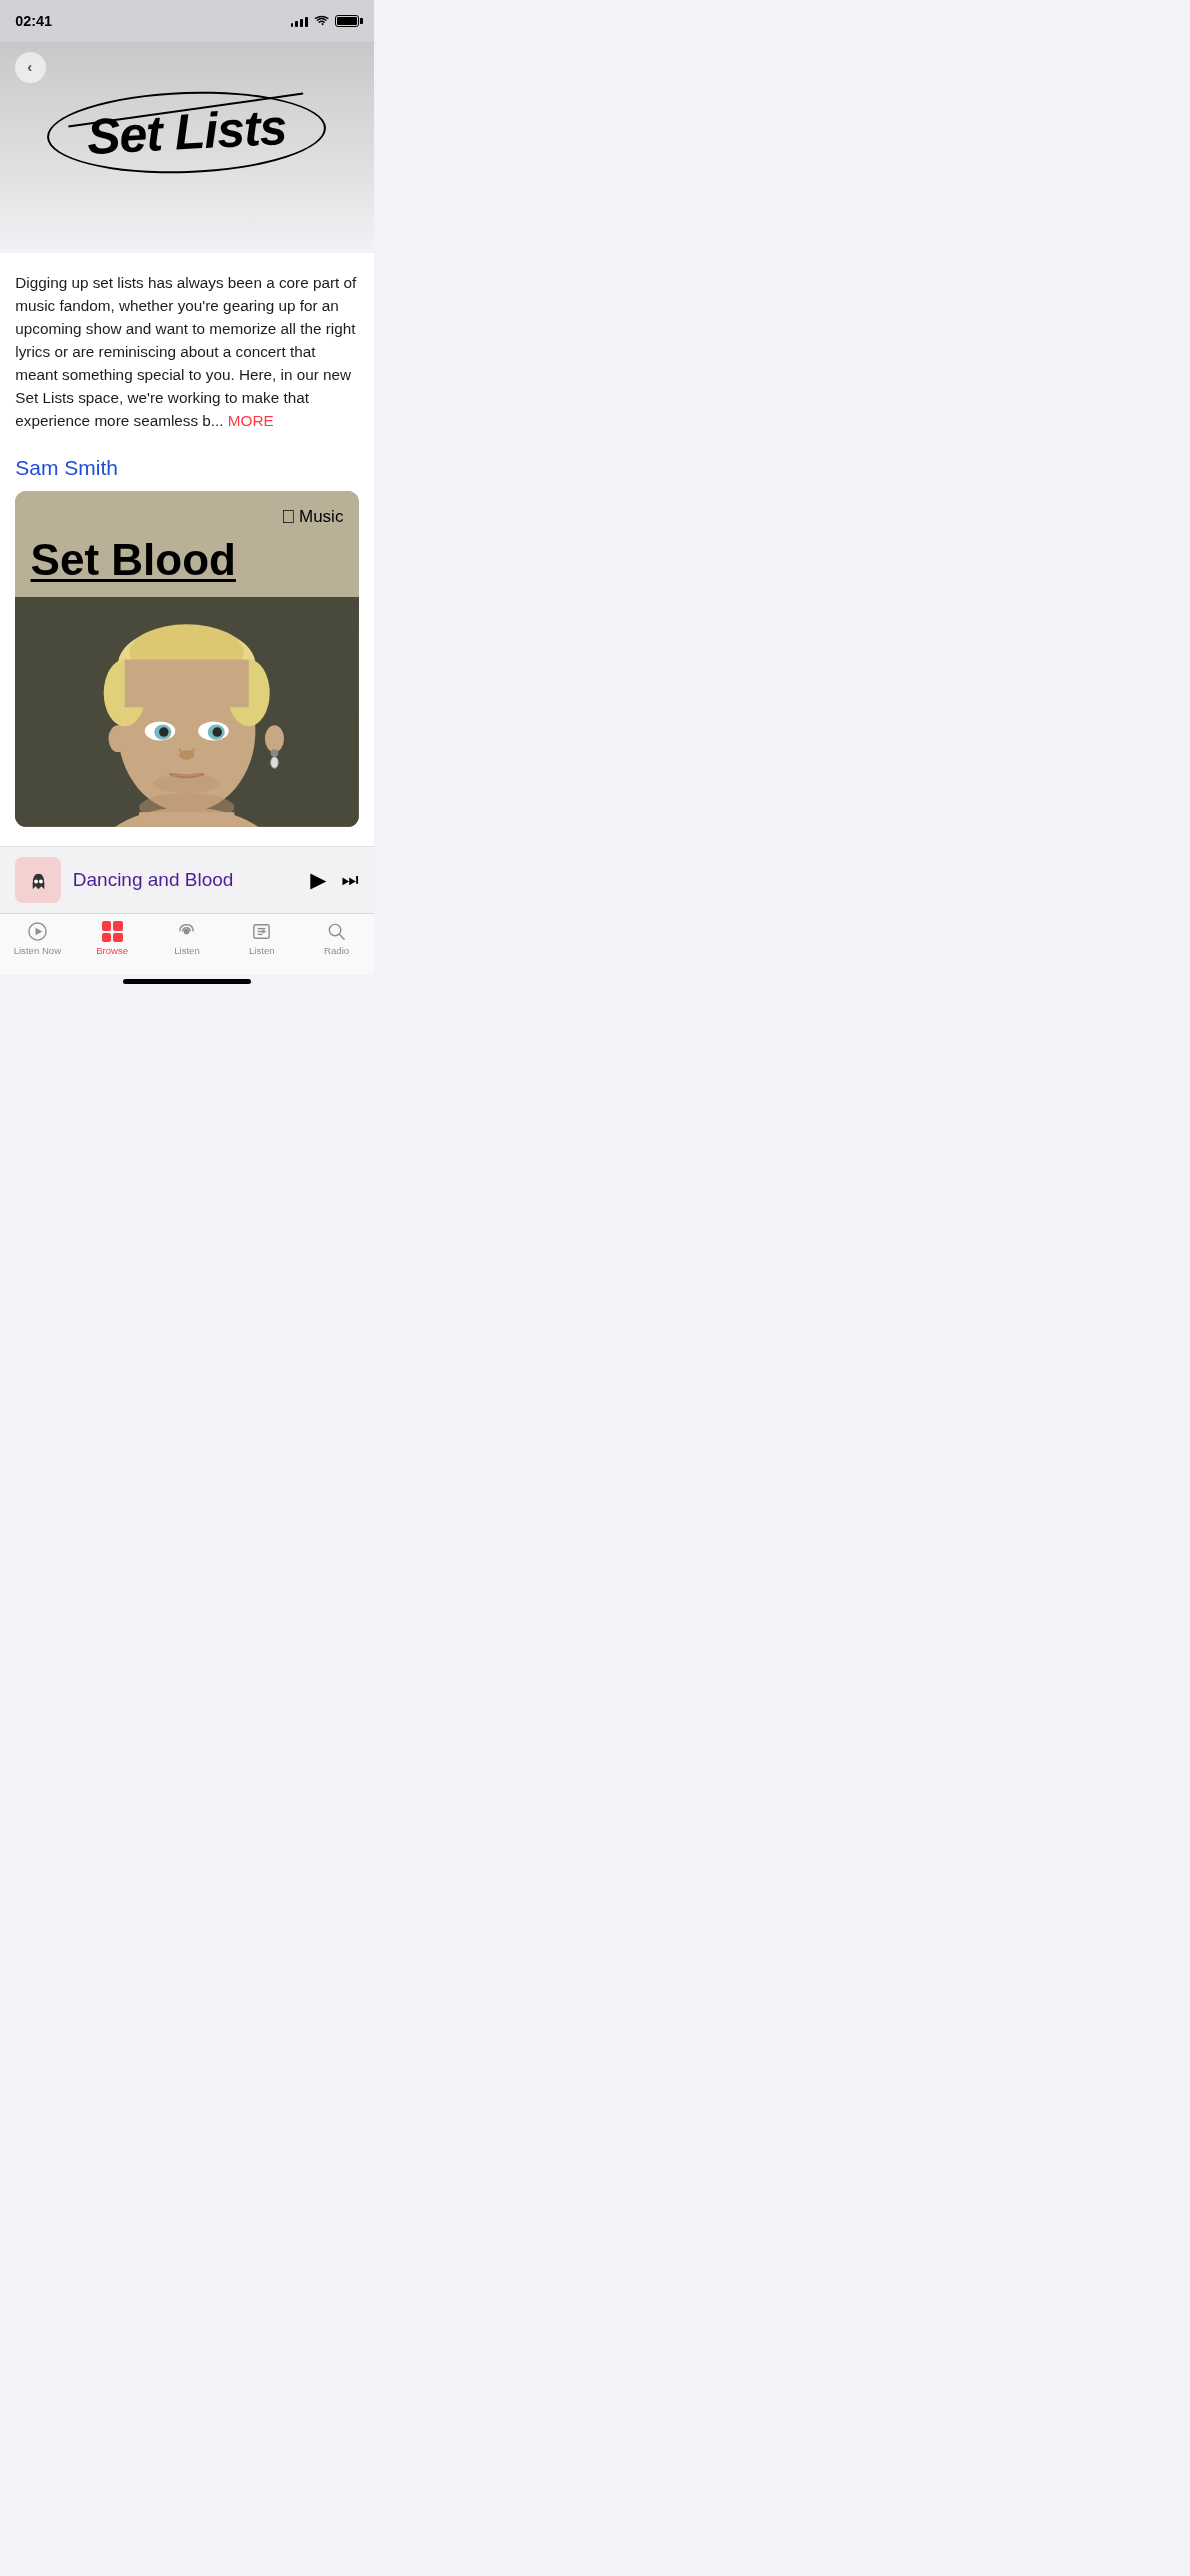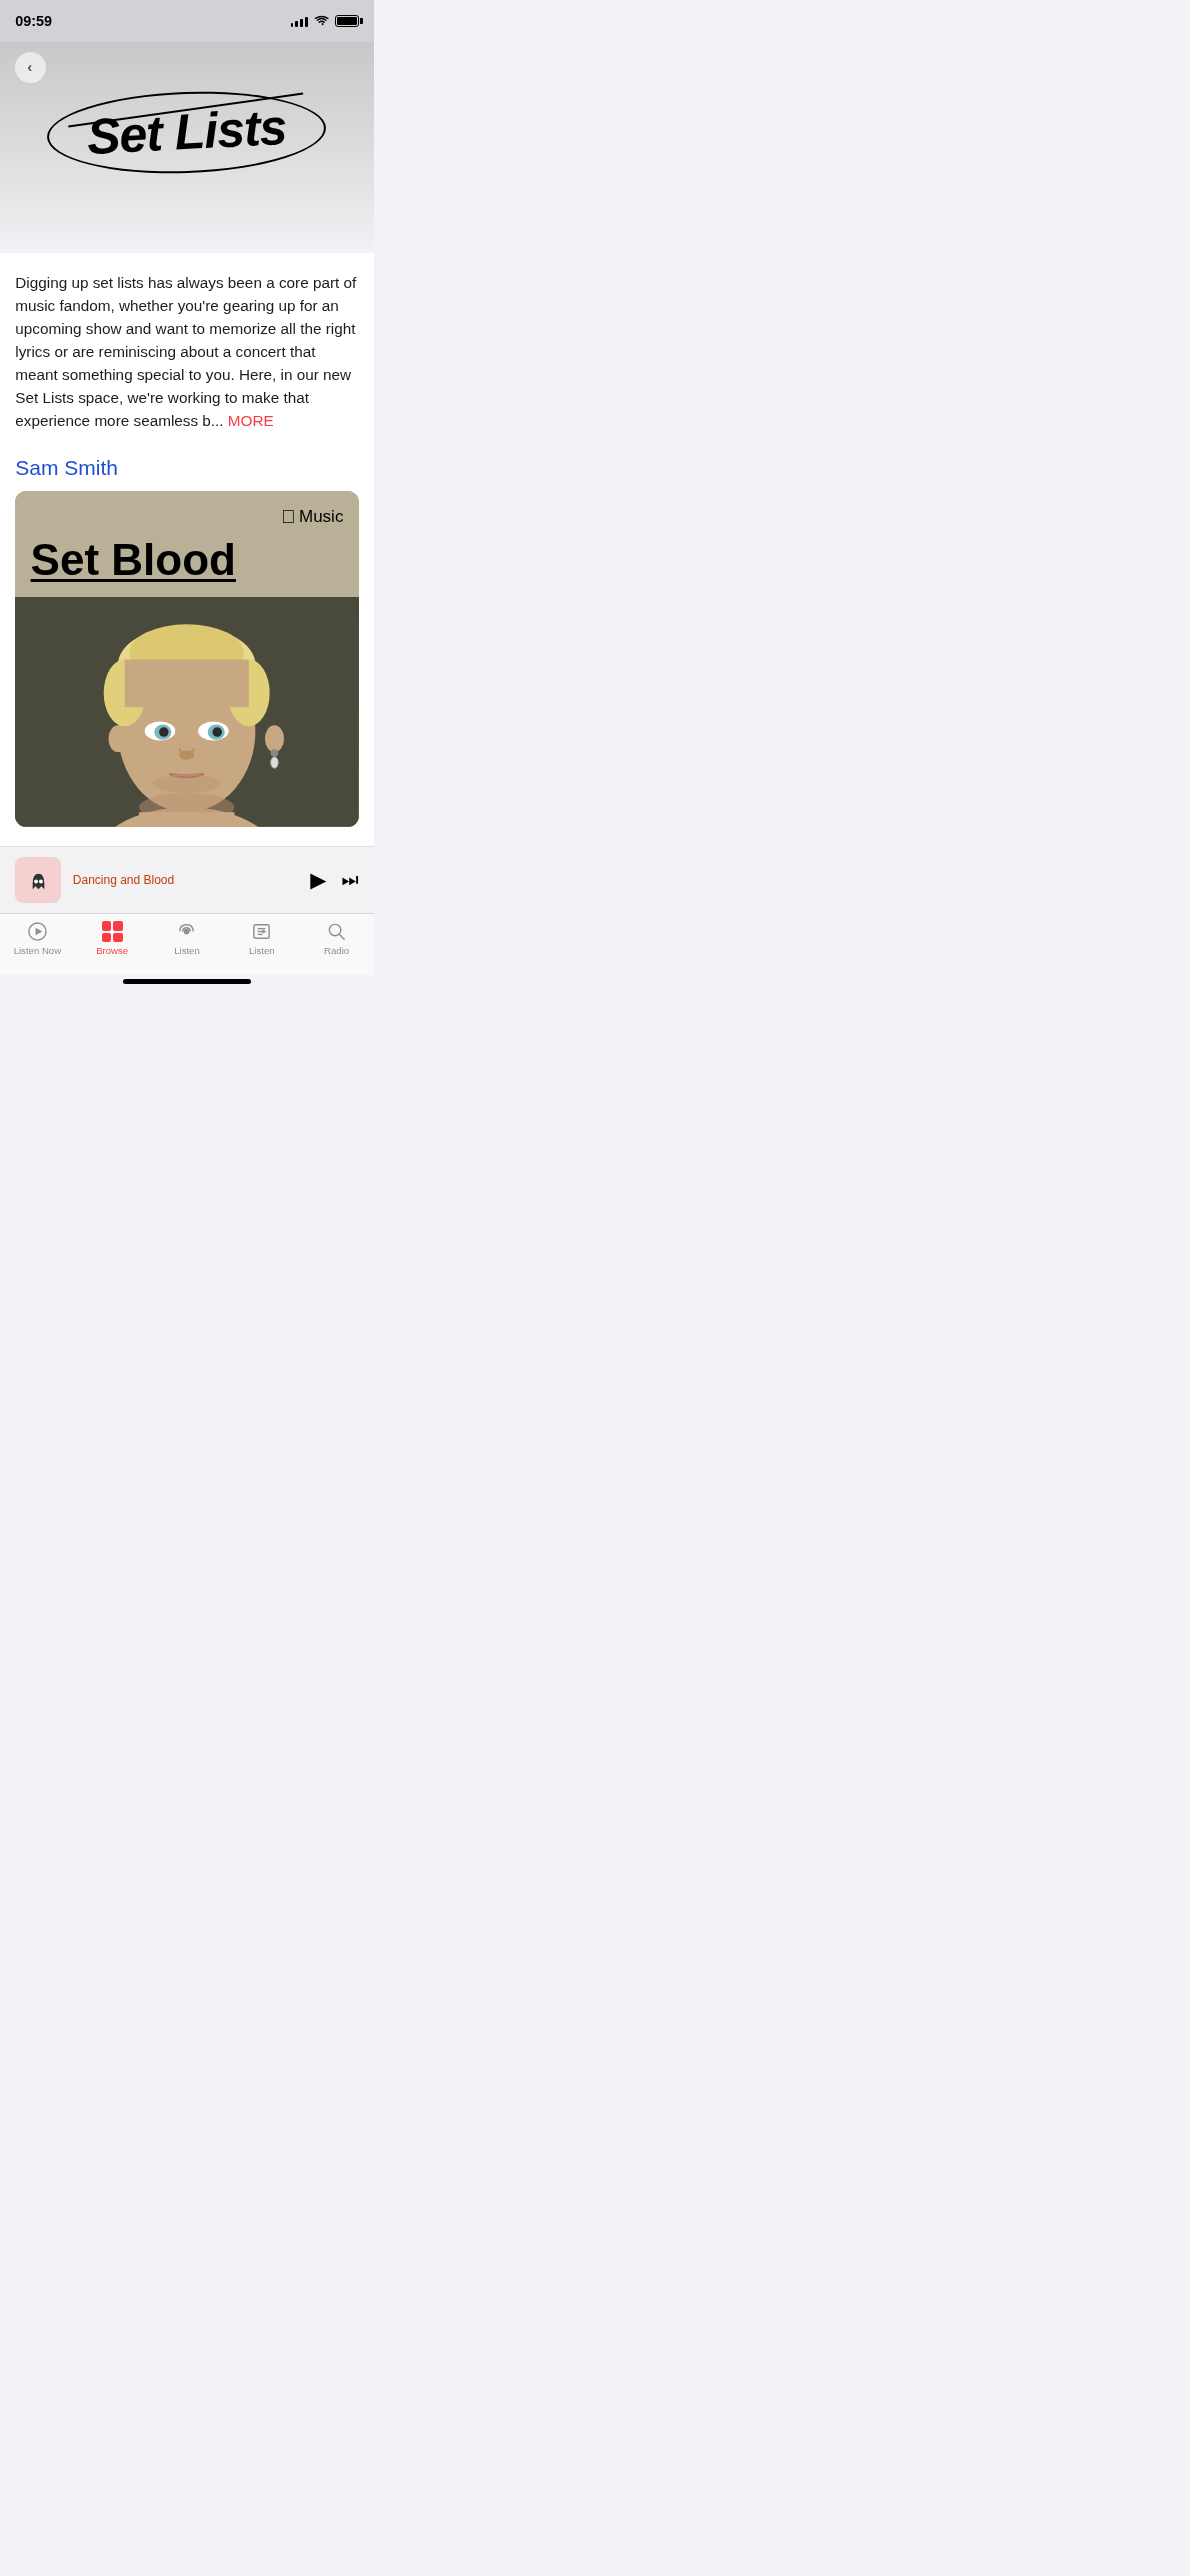--- a/index.html
+++ b/index.html
@@ -223,23 +223,23 @@
       border-radius: 7.7px;
       background: #f5d0d0;
       display: flex;
       align-items: center;
       justify-content: center;
       flex-shrink: 0;
       overflow: hidden;
     }
     .mini-player-title {
       flex: 1;
-      font-size: 12px;
+      font-size: 19px;
       font-weight: 500;
-      color: #c2410c;
+      color: #4c1d95;
     }
     .mini-player-controls {
       display: flex;
       align-items: center;
       gap: 15.3px;
     }
     .play-btn {
       font-size: 21px;
       color: #000;
       cursor: pointer;
@@ -299,21 +299,21 @@
     
     .face-svg {
       width: 100%;
       height: 100%;
     }
   </style>
 </head>
 <body>
 
 <div class="status-bar">
-  <span class="status-time">09:59</span>
+  <span class="status-time">02:41</span>
   <div class="status-icons">
     <div class="signal-bars">
       <div class="signal-bar" style="height:3.8px;"></div>
       <div class="signal-bar" style="height:5.8px;"></div>
       <div class="signal-bar" style="height:7.7px;"></div>
       <div class="signal-bar" style="height:9.6px;"></div>
     </div>
     <svg width="15.3" height="11.5" viewBox="0 0 16 12">
       <path d="M8 9.5 a1 1 0 1 1 0 .001Z" fill="#000"></path>
       <path d="M5.5 7.5 Q8 5.5 10.5 7.5" stroke="#000" stroke-width="1.5" fill="none" stroke-linecap="round"></path>

